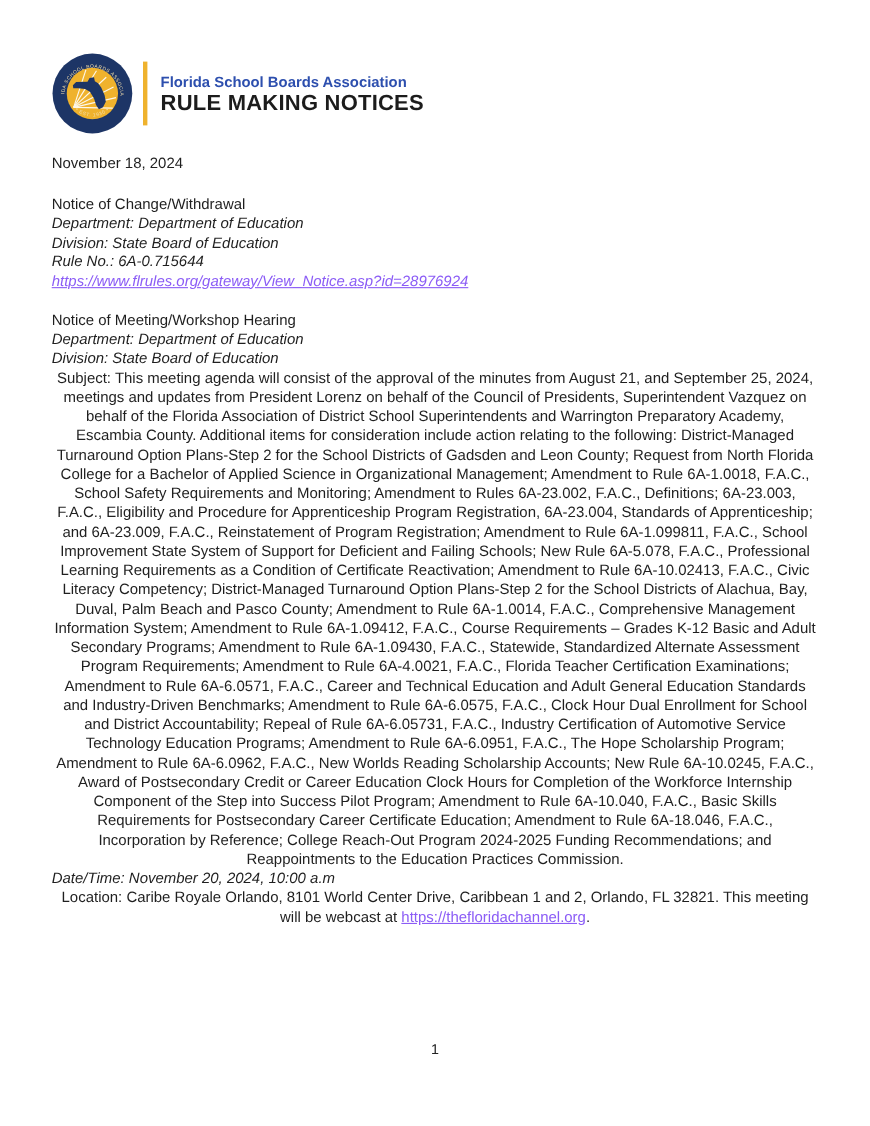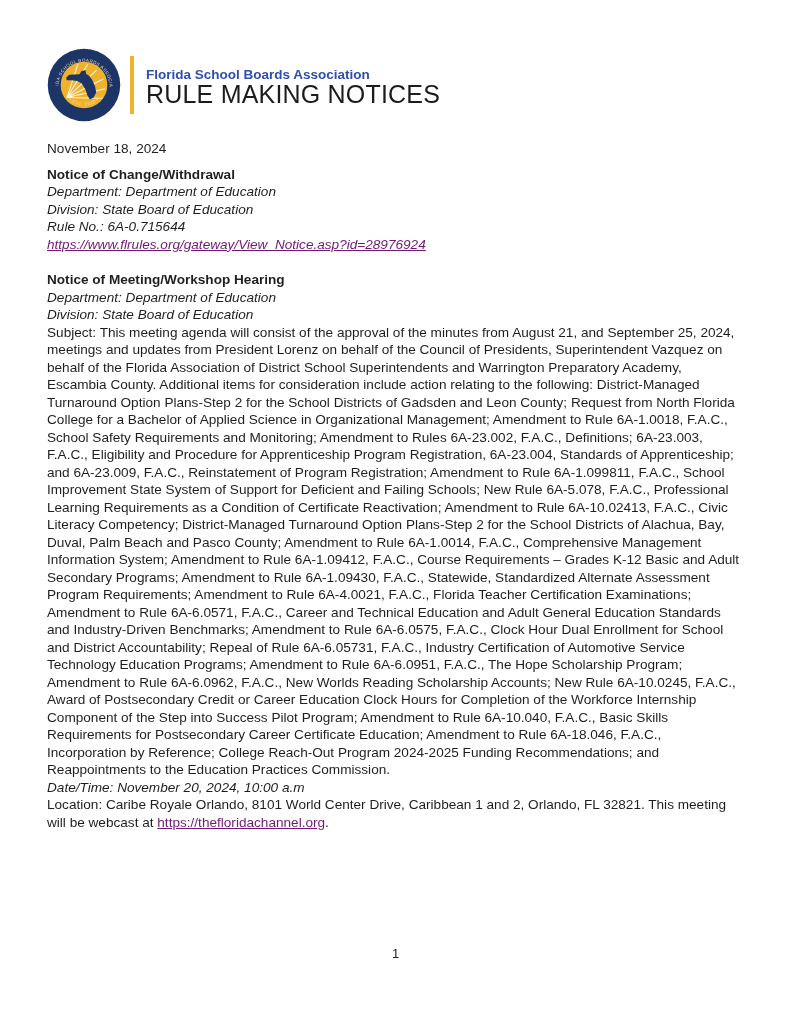--- a/index.html
+++ b/index.html
@@ -35,37 +35,37 @@
   }
   .masthead-text { display: flex; flex-direction: column; justify-content: center; }
   .org-name {
     color: #2d4fae;
     font-weight: bold;
     font-size: 13.5px;
     line-height: 17px;
   }
   .doc-title {
     color: #1c1c1c;
-    font-weight: normal;
-    font-size: 25px;
+    font-weight: bold;
+    font-size: 20px;
     line-height: 22px;
     letter-spacing: 0.2px;
   }
   
-  .date-line { margin-bottom: 8px; }
-  .notice-title { font-weight: bold; }
+  .date-line { margin-bottom: 19px; }
+  .notice-title { font-weight: normal; }
   .line { white-space: normal; font-style: italic; }
   a.doc-link, .doc-link {
-    color: #701a75;
+    color: #8b5cf6;
     text-decoration: underline;
     cursor: pointer;
     word-break: break-all;
   }
   .notice-2 { margin-top: 18px; }
-  .subject, .location-para { text-align: left; }
+  .subject, .location-para { text-align: center; }
   .page-number {
     position: absolute;
     bottom: 62px;
     left: 0;
     width: 100%;
     text-align: center;
     font-size: 13px;
     color: #222;
   }
 </style>

